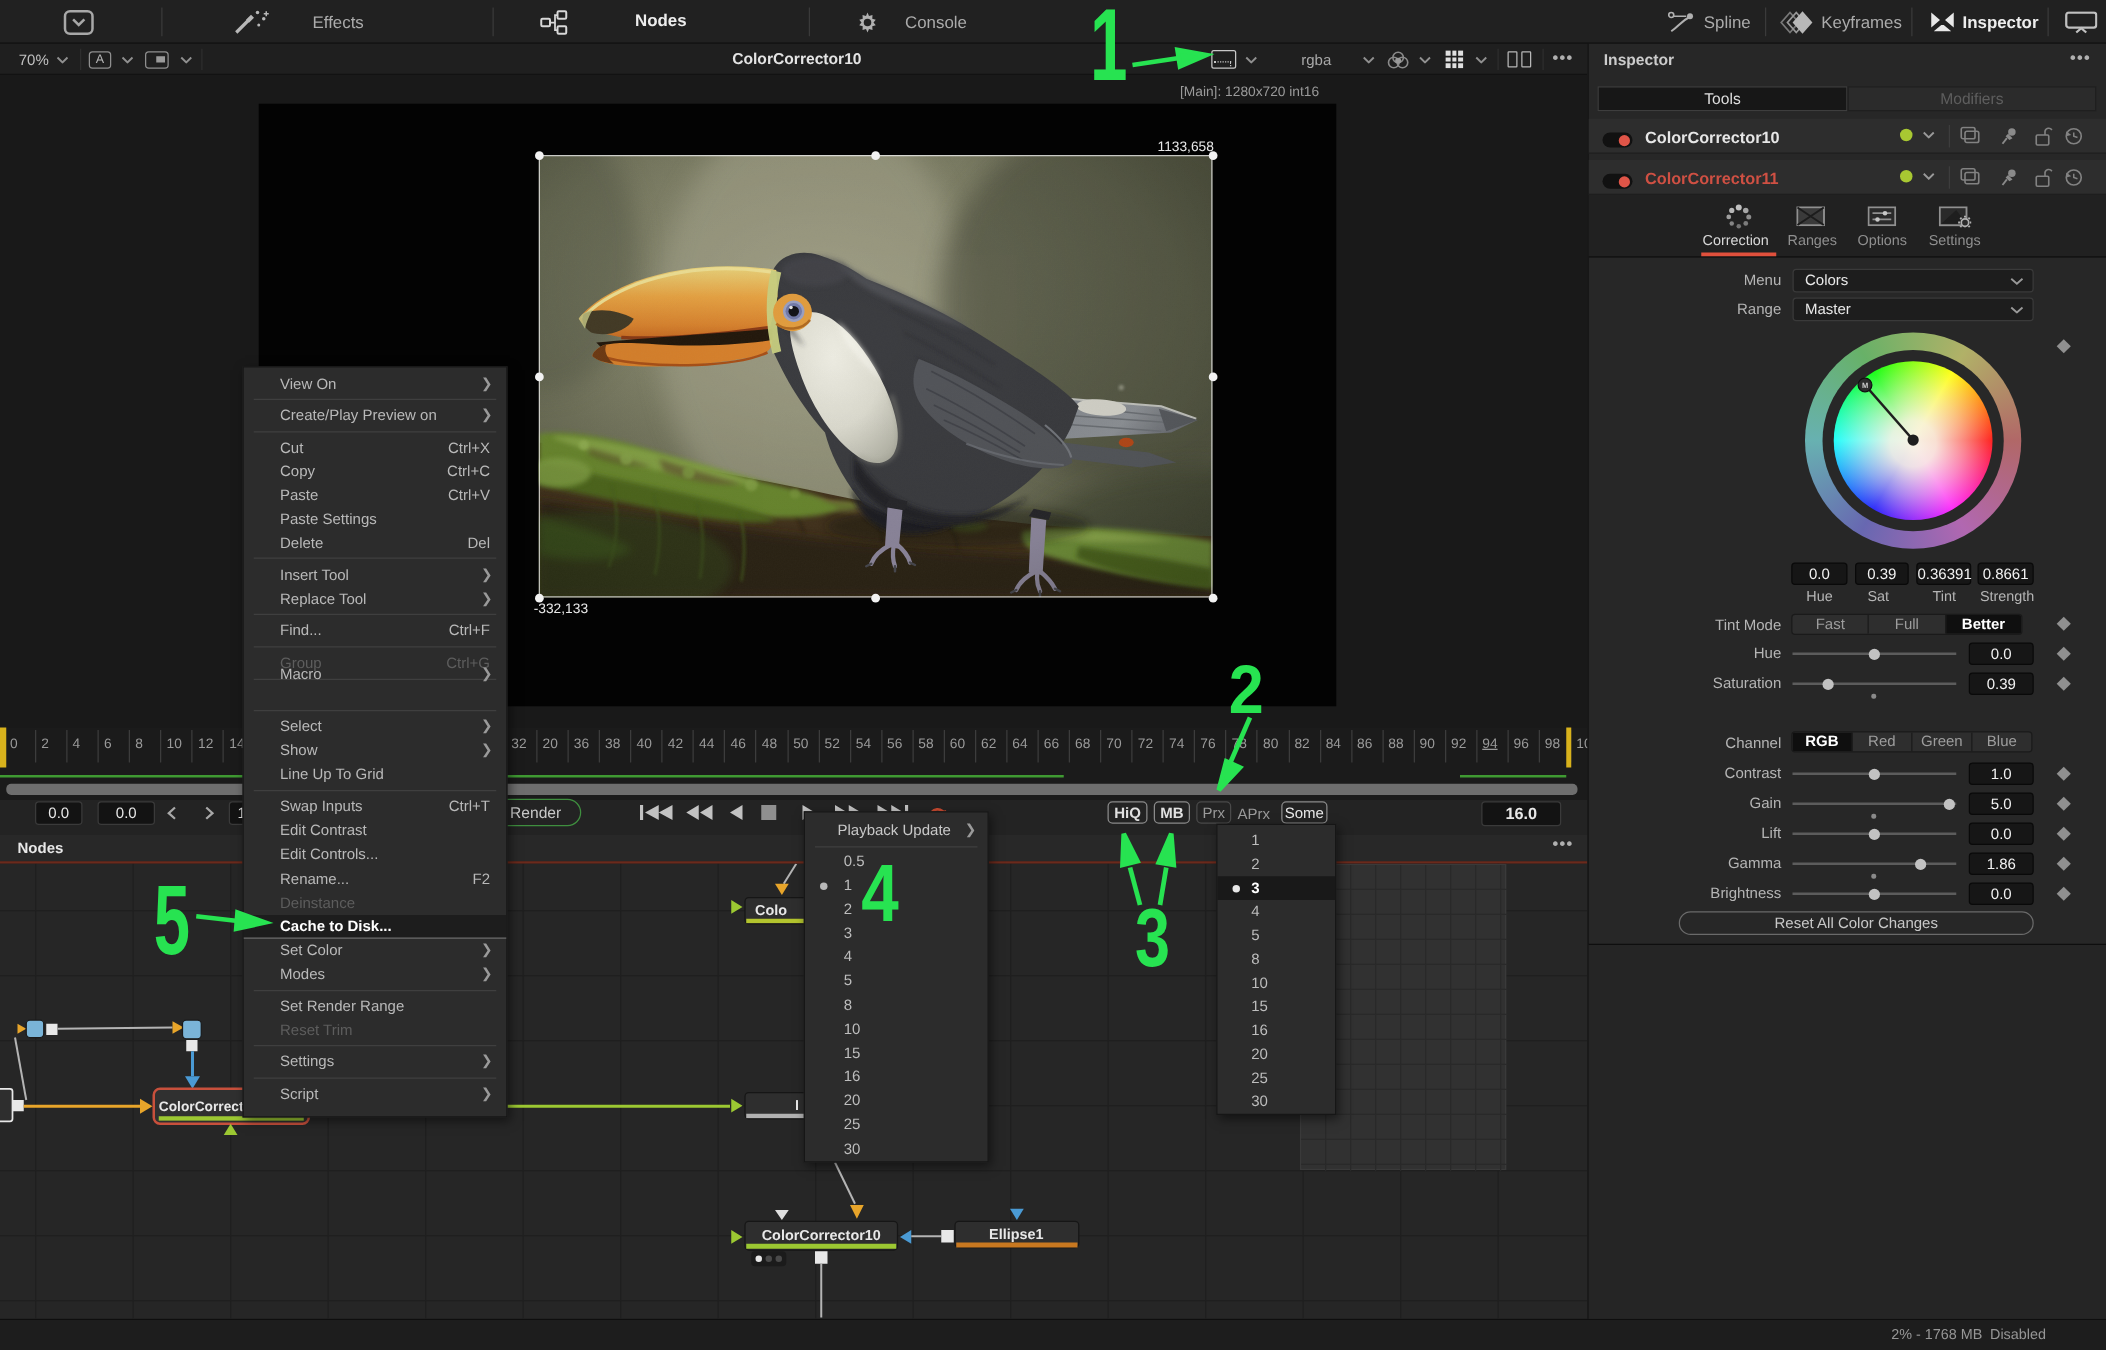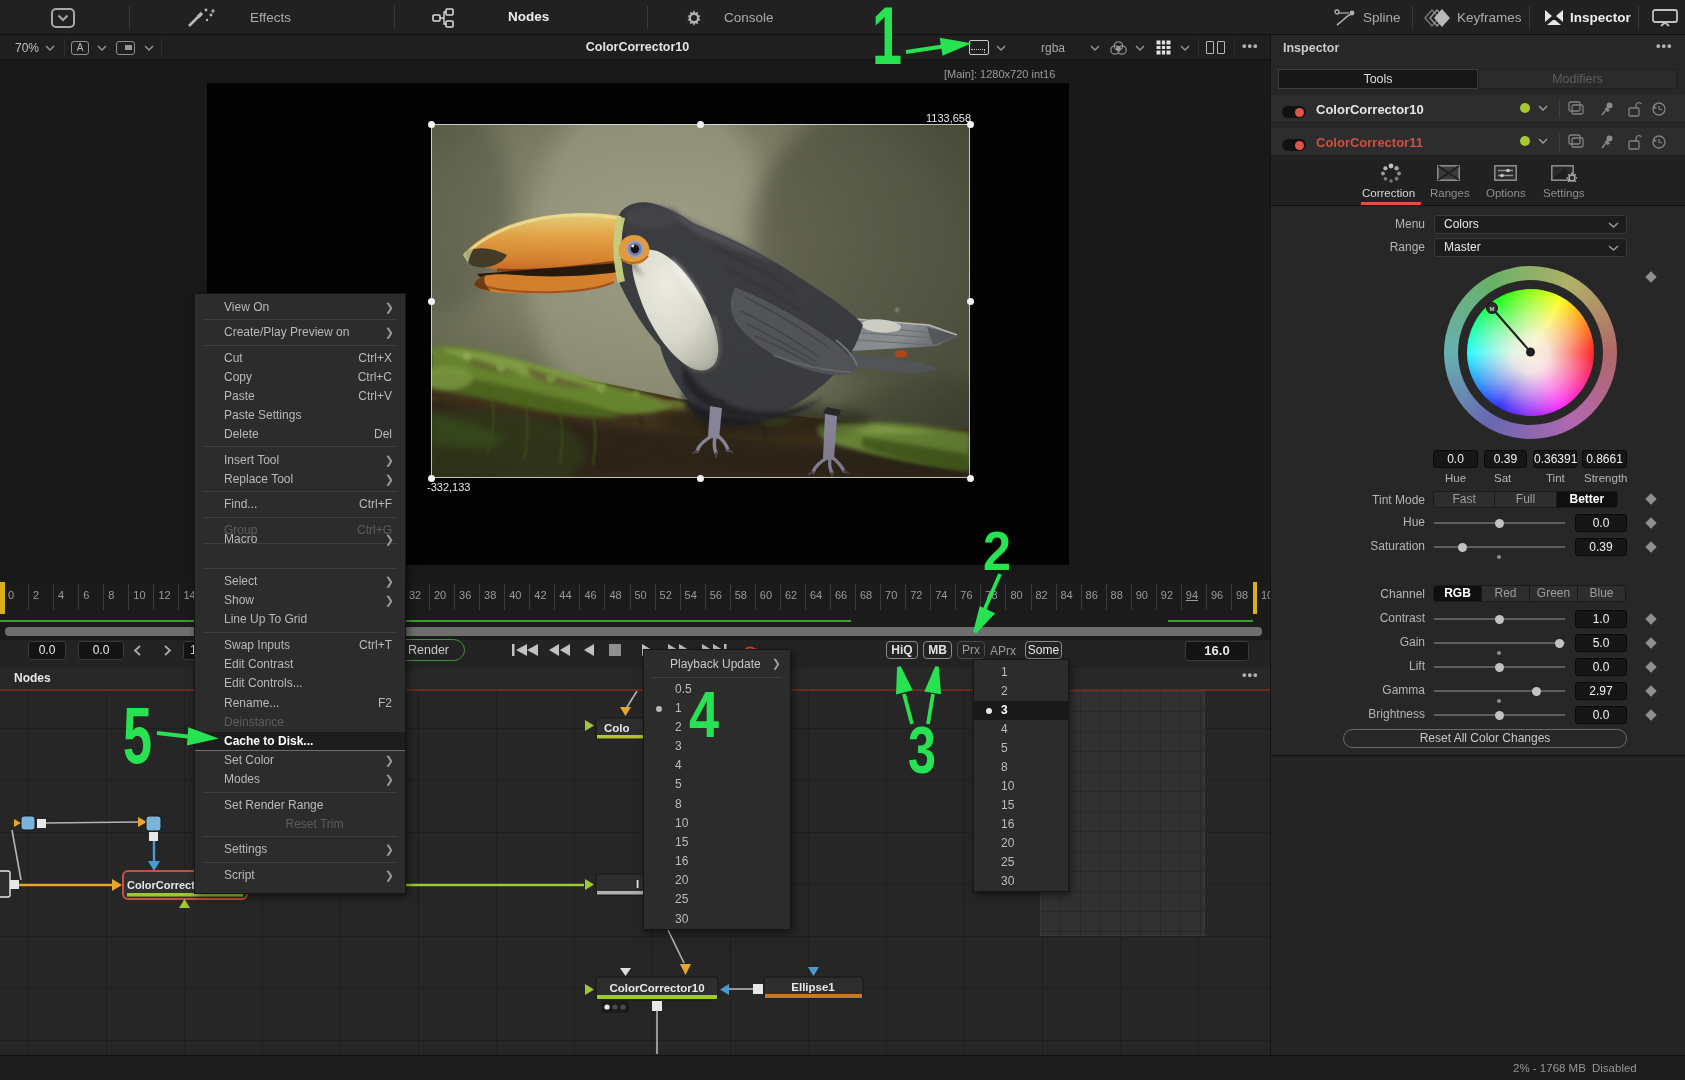--- a/index.html
+++ b/index.html
@@ -707,21 +707,21 @@
 <div class="diamond" style="left:1647px;top:639px;"></div>
 <div class="abs" style="left:1497px;top:651px;width:3.5px;height:3.5px;border-radius:50%;background:#8a8a8a;"></div>
 <div class="lbl" style="left:1325px;top:659px;width:100px;">Lift</div>
 <div class="slider-track" style="left:1434px;top:666px;width:131px;"></div>
 <div class="slider-thumb" style="left:1495px;top:662.5px;"></div>
 <div class="ibox" style="left:1575px;top:658px;width:52px;height:18px;line-height:16px;font-weight:normal;color:#f2f2f2;">0.0</div>
 <div class="diamond" style="left:1647px;top:663px;"></div>
 <div class="lbl" style="left:1325px;top:683px;width:100px;">Gamma</div>
 <div class="slider-track" style="left:1434px;top:690px;width:131px;"></div>
 <div class="slider-thumb" style="left:1532px;top:686.5px;"></div>
-<div class="ibox" style="left:1575px;top:682px;width:52px;height:18px;line-height:16px;font-weight:normal;color:#f2f2f2;">2.97</div>
+<div class="ibox" style="left:1575px;top:682px;width:52px;height:18px;line-height:16px;font-weight:normal;color:#f2f2f2;">1.86</div>
 <div class="diamond" style="left:1647px;top:687px;"></div>
 <div class="abs" style="left:1497px;top:699px;width:3.5px;height:3.5px;border-radius:50%;background:#8a8a8a;"></div>
 <div class="lbl" style="left:1325px;top:707px;width:100px;">Brightness</div>
 <div class="slider-track" style="left:1434px;top:714px;width:131px;"></div>
 <div class="slider-thumb" style="left:1495px;top:710.5px;"></div>
 <div class="ibox" style="left:1575px;top:706px;width:52px;height:18px;line-height:16px;font-weight:normal;color:#f2f2f2;">0.0</div>
 <div class="diamond" style="left:1647px;top:711px;"></div>
 <div class="abs" style="left:1343px;top:729px;width:284px;height:19px;border:1px solid #6a6a6a;border-radius:10px;color:#c8c8c8;font-size:12px;text-align:center;line-height:17px;">Reset All Color Changes</div>
 <div class="abs" style="left:1271px;top:755px;width:414px;height:1px;background:#0e0e0e;"></div>
 <div class="abs" style="left:1271px;top:756px;width:414px;height:299px;background:#252525;"></div>
@@ -753,21 +753,21 @@
 <div class="mi" style="top:342px;">Swap Inputs<span class="sc">Ctrl+T</span></div>
 <div class="mi" style="top:361px;">Edit Contrast</div>
 <div class="mi" style="top:380px;">Edit Controls...</div>
 <div class="mi" style="top:400px;">Rename...<span class="sc">F2</span></div>
 <div class="mi dis" style="top:419px;">Deinstance</div>
 <div class="mi" style="top:438px;background:#1d1d1d;color:#ffffff;font-weight:bold;border-bottom:1px solid #6f6f6f;height:19px;">Cache to Disk...</div>
 <div class="mi" style="top:457px;">Set Color<span class="ar">❯</span></div>
 <div class="mi" style="top:476px;">Modes<span class="ar">❯</span></div>
 <div class="msep" style="top:498px;"></div>
 <div class="mi" style="top:502px;">Set Render Range</div>
-<div class="mi dis" style="top:521px;text-align:center;">Reset Trim</div>
+<div class="mi dis" style="top:521px;">Reset Trim</div>
 <div class="msep" style="top:542px;"></div>
 <div class="mi" style="top:546px;">Settings<span class="ar">❯</span></div>
 <div class="msep" style="top:568px;"></div>
 <div class="mi" style="top:572px;">Script<span class="ar">❯</span></div>
 </div>
 
 <div class="abs" style="left:643px;top:649px;width:148px;height:281px;background:#2c2c2c;border:1px solid #161616;box-shadow:2px 3px 8px rgba(0,0,0,0.5);">
 <div class="txt" style="left:26px;top:7px;font-size:12px;color:#c8c8c8;">Playback Update</div>
 <div class="abs" style="right:9px;top:7px;font-size:11px;color:#9a9a9a;">❯</div>
 <div class="msep" style="top:27px;"></div>

